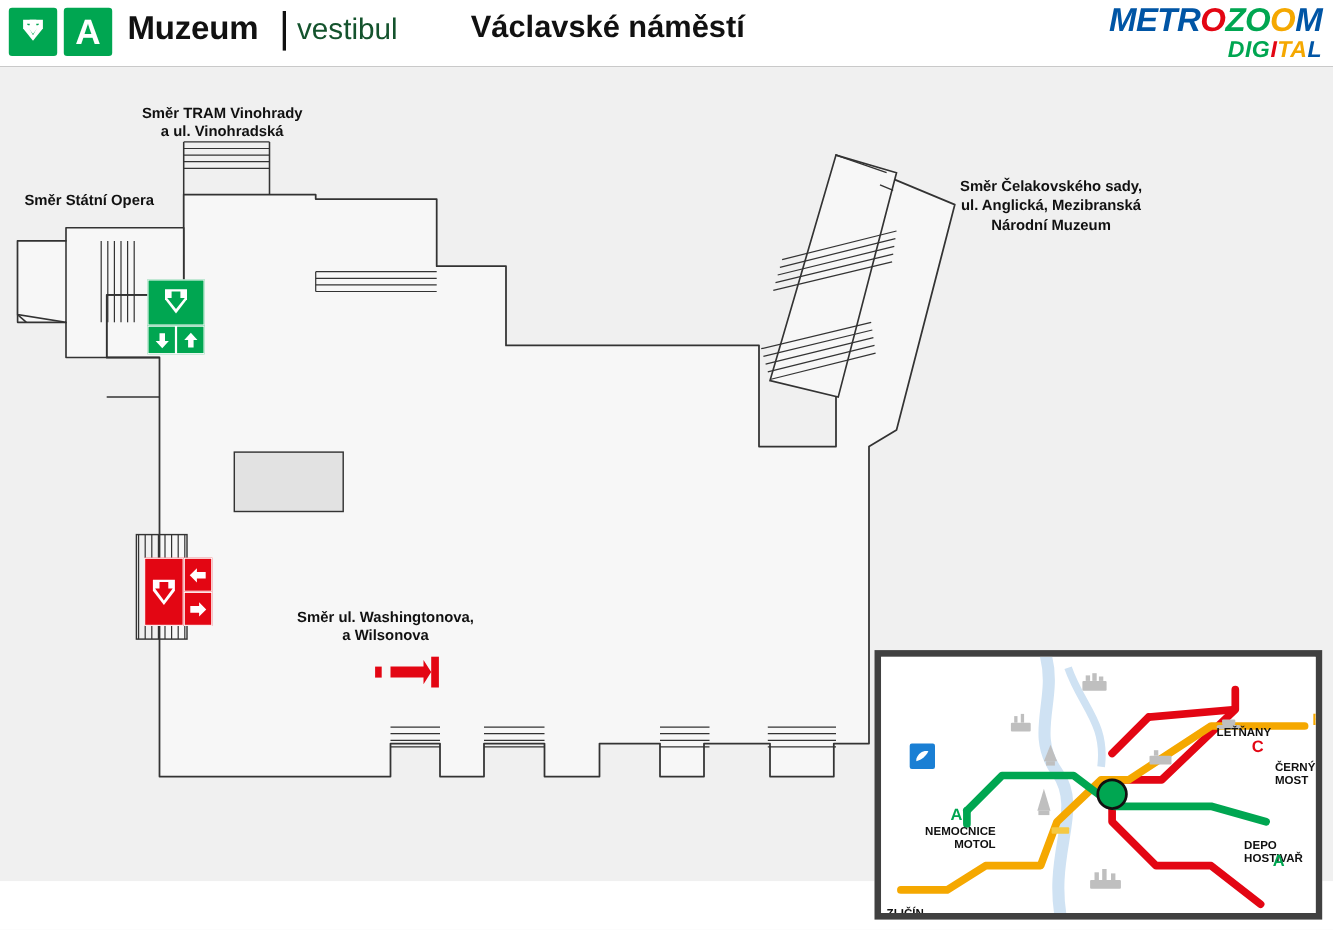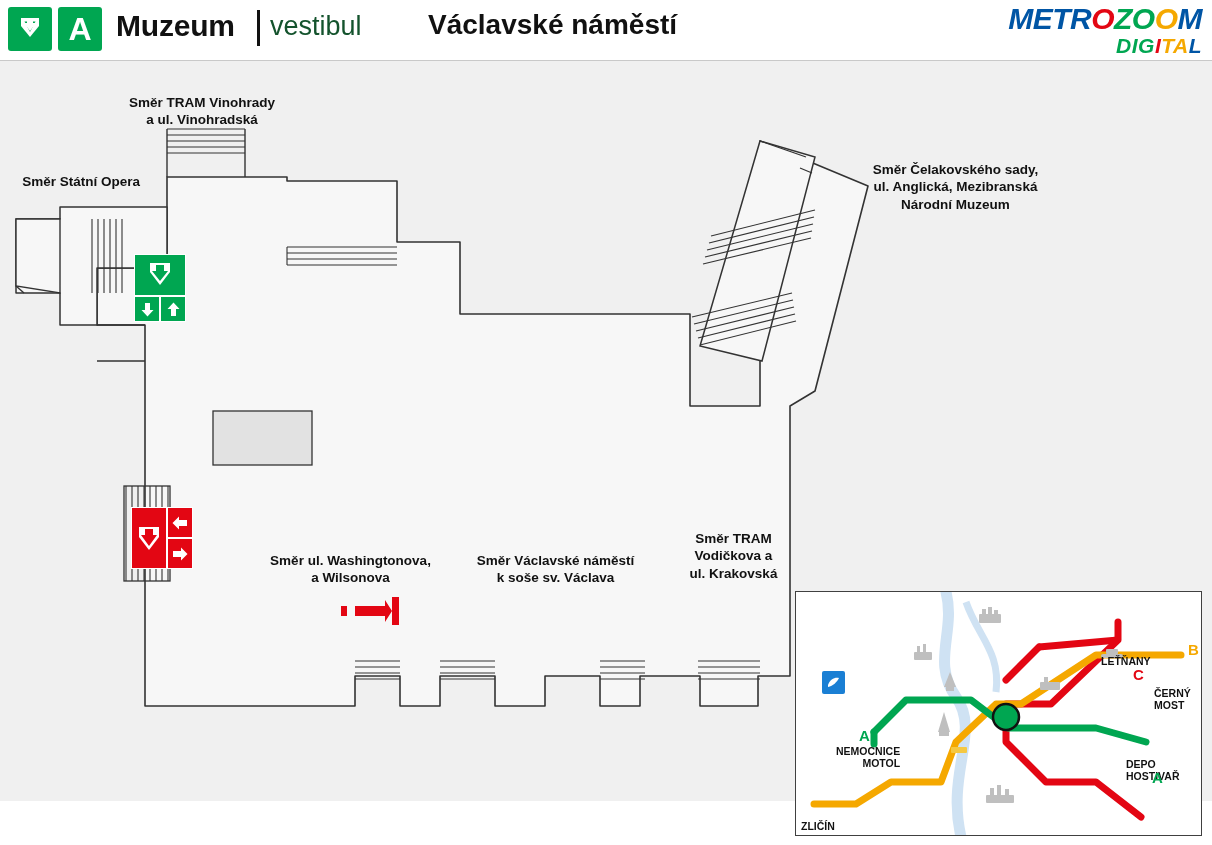--- a/index.html
+++ b/index.html
@@ -151,21 +151,21 @@
   .red-bg   { background: #e30613; }
 
   
   #inset {
     position: absolute;
     left: 795px;
     top: 530px;
     width: 407px;
     height: 245px;
     background: #ffffff;
-    border: 1px solid #404040;
+    border: 6px solid #404040;
     box-sizing: border-box;
     overflow: hidden;
   }
   #inset-svg { position: absolute; left: 0; top: 0; }
   .inset-label {
     position: absolute;
     font-size: 10.5px;
     font-weight: bold;
     color: #111111;
     line-height: 1.15;
@@ -317,25 +317,20 @@
   </svg>
 
   <div class="maplabel" style="left:117px; top:33px; width:170px;">Směr TRAM Vinohrady
 a ul. Vinohradská</div>
   <div class="maplabel" style="left:10px; top:112px; width:130px; text-align:right;">Směr Státní Opera</div>
   <div class="maplabel" style="left:858px; top:100px; width:195px;">Směr Čelakovského sady,
 ul. Anglická, Mezibranská
 Národní Muzeum</div>
   <div class="maplabel" style="left:258px; top:491px; width:185px;">Směr ul. Washingtonova,
 a Wilsonova</div>
-  <div class="maplabel" style="left:463px; top:491px; width:185px;">Směr Václavské náměstí
-k soše sv. Václava</div>
-  <div class="maplabel" style="left:676px; top:469px; width:115px;">Směr TRAM
-Vodičkova a
-ul. Krakovská</div>
 
   <div class="pictogram" style="left:134px; top:193px; width:52px; height:68px;">
     <div class="pic-box green-bg" style="left:0; top:0; width:52px; height:42px;">
       <svg width="34" height="34" viewBox="0 0 34 34" aria-hidden="true">
         <path d="M7 5 H27 V14 L17 27 L7 14 Z" fill="#ffffff"></path>
         <path d="M13 7 H21 V13 H25 L17 23 L9 13 H13 Z" fill="#00a651"></path>
       </svg>
     </div>
     <div class="pic-box green-bg" style="left:0; top:42px; width:26px; height:26px;">
       <svg width="17" height="17" viewBox="0 0 17 17" aria-hidden="true">

